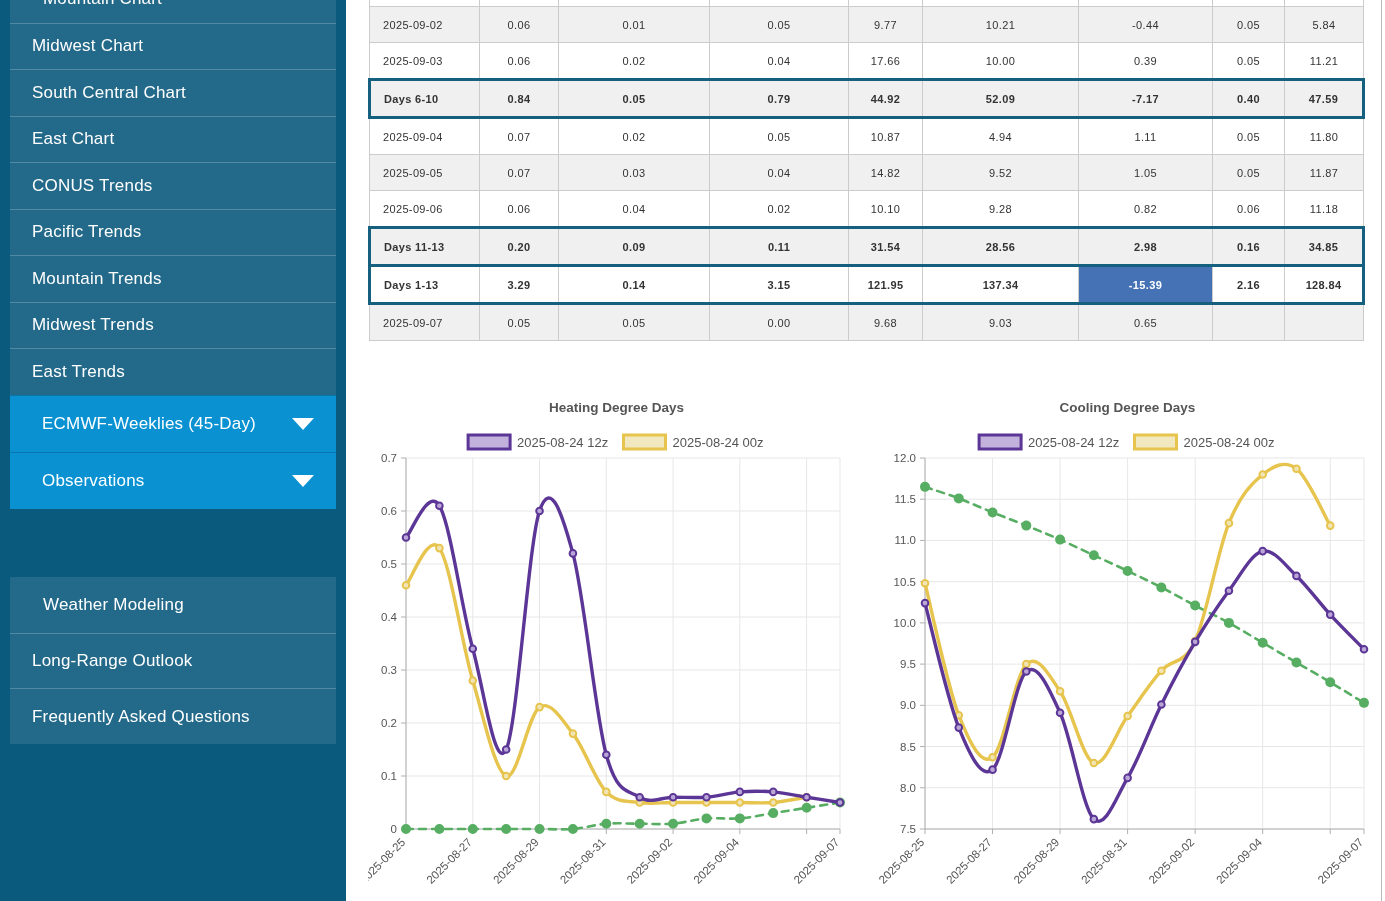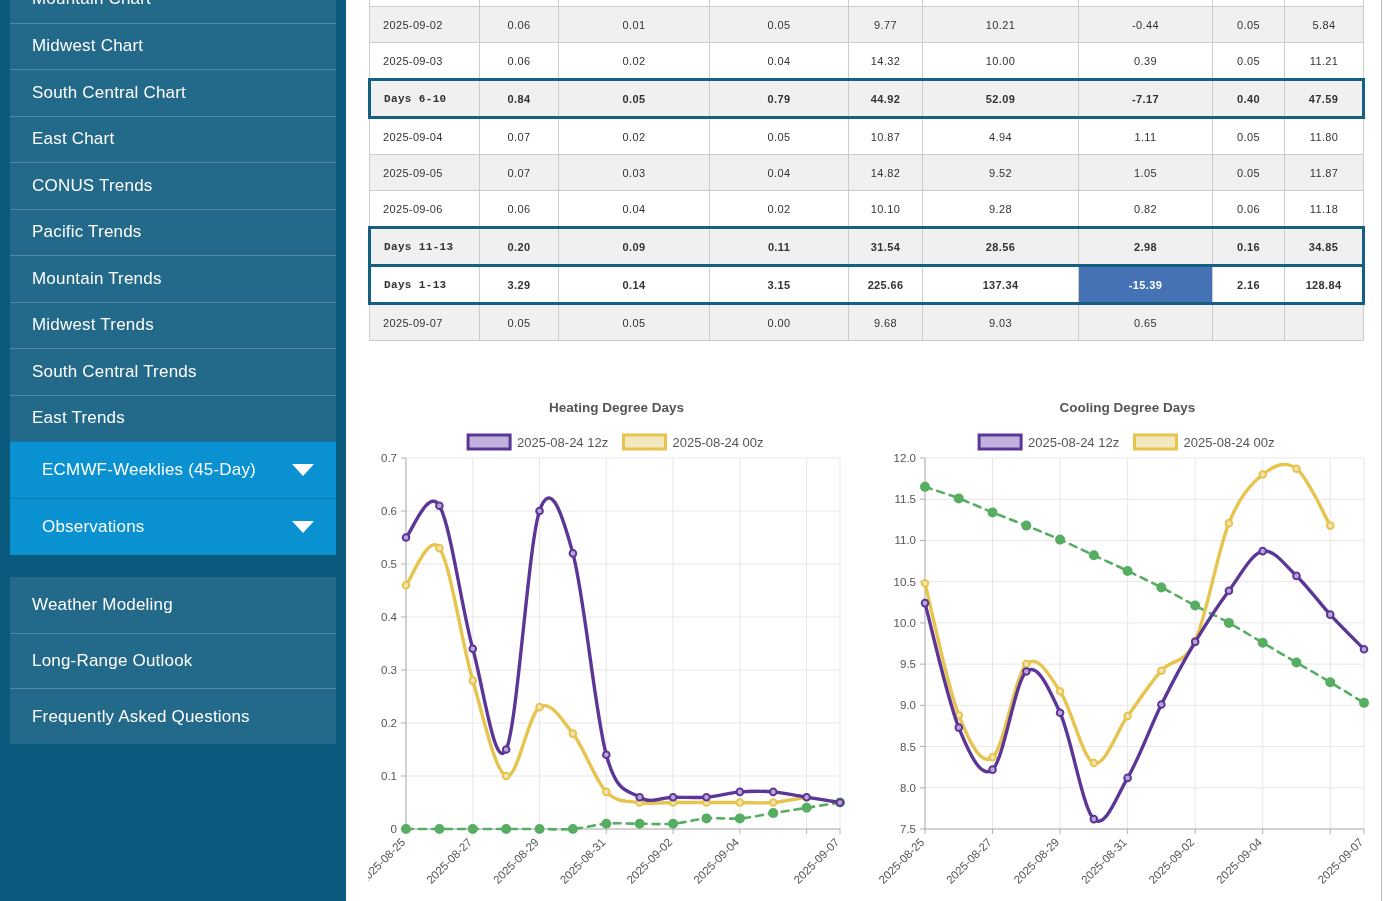--- a/index.html
+++ b/index.html
@@ -6,36 +6,36 @@
   #app{position:relative;width:1385px;height:901px;background:#fff;overflow:hidden;}
 
   
   .sidebar{position:absolute;left:0;top:0;width:346px;height:901px;background:var(--sb-bg);}
   .menu-group{position:absolute;left:10px;width:326px;background:var(--panel-bg);}
   .menu-group.g0{top:-24px;}
   .menu-group.g1{top:577px;}
   .menu-item{position:relative;display:flex;align-items:center;height:46.5px;padding:0 22px;
     color:#fff;font-size:17px;font-weight:500;letter-spacing:.2px;cursor:pointer;
     border-top:1px solid rgba(255,255,255,.22);box-sizing:border-box;}
-  .menu-item:first-child{border-top:none;}
+  .menu-item:first-child{border-top:none;margin-left:11px;}
   .menu-item.active{height:57px;background:var(--active-bg);border-top-color:rgba(9,70,100,.35);padding-left:32px;}
   .menu-group.g1 .menu-item{height:55.7px;}
   .arrow{margin-left:auto;width:0;height:0;border-left:11px solid transparent;
     border-right:11px solid transparent;border-top:12px solid #fff;}
 
   
   #table-wrap{position:absolute;left:368px;top:0;}
   table{border-collapse:collapse;table-layout:fixed;width:994px;font-size:11px;color:#333;}
   td{border:1px solid #ccc;text-align:center;height:35px;padding:0;overflow:hidden;
      white-space:nowrap;letter-spacing:.35px;}
   tr.partial td{height:6px;border-top:none;}
   td.label{text-align:left;padding-left:13px;}
   tr.shade td{background:var(--row-shade);}
   tr.summary td{font-weight:bold;border-top:3px solid var(--emph);border-bottom:3px solid var(--emph);}
-  tr.summary td:first-child{border-left:3px solid var(--emph);font-family:Liberation Mono, monospace;}
+  tr.summary td:first-child{border-left:3px solid var(--emph);}
   tr.summary td:last-child{border-right:3px solid var(--emph);}
   td.hl{background:var(--hl);color:#fff;text-align:center;}
 
   
   #charts{position:absolute;left:0;top:388px;width:1385px;height:513px;}
   .chart{position:absolute;top:0;height:513px;}
   .chart.c0{left:368px;width:497px;}
   .chart.c1{left:870px;width:515px;}
   svg{font-family:"Liberation Sans",sans-serif;display:block;}
 
@@ -64,23 +64,20 @@
             <span>CONUS Trends</span>
           </div>
           <div class="menu-item">
             <span>Pacific Trends</span>
           </div>
           <div class="menu-item">
             <span>Mountain Trends</span>
           </div>
           <div class="menu-item">
             <span>Midwest Trends</span>
-          </div>
-          <div class="menu-item">
-            <span>South Central Trends</span>
           </div>
           <div class="menu-item">
             <span>East Trends</span>
           </div>
           <div class="menu-item active">
             <span>ECMWF-Weeklies (45-Day)</span>
             <span class="arrow"></span>
           </div>
           <div class="menu-item active">
             <span>Observations</span>
@@ -135,21 +132,21 @@
             <td>10.21</td>
             <td>-0.44</td>
             <td>0.05</td>
             <td>5.84</td>
           </tr>
           <tr class="">
             <td class="label">2025-09-03</td>
             <td>0.06</td>
             <td>0.02</td>
             <td>0.04</td>
-            <td>14.32</td>
+            <td>17.66</td>
             <td>10.00</td>
             <td>0.39</td>
             <td>0.05</td>
             <td>11.21</td>
           </tr>
           <tr class="shade summary">
             <td class="label">Days 6-10</td>
             <td>0.84</td>
             <td>0.05</td>
             <td>0.79</td>
@@ -201,21 +198,21 @@
             <td>28.56</td>
             <td>2.98</td>
             <td>0.16</td>
             <td>34.85</td>
           </tr>
           <tr class="summary">
             <td class="label">Days 1-13</td>
             <td>3.29</td>
             <td>0.14</td>
             <td>3.15</td>
-            <td>225.66</td>
+            <td>121.95</td>
             <td>137.34</td>
             <td class="hl">-15.39</td>
             <td>2.16</td>
             <td>128.84</td>
           </tr>
           <tr class="shade">
             <td class="label">2025-09-07</td>
             <td>0.05</td>
             <td>0.05</td>
             <td>0.00</td>

